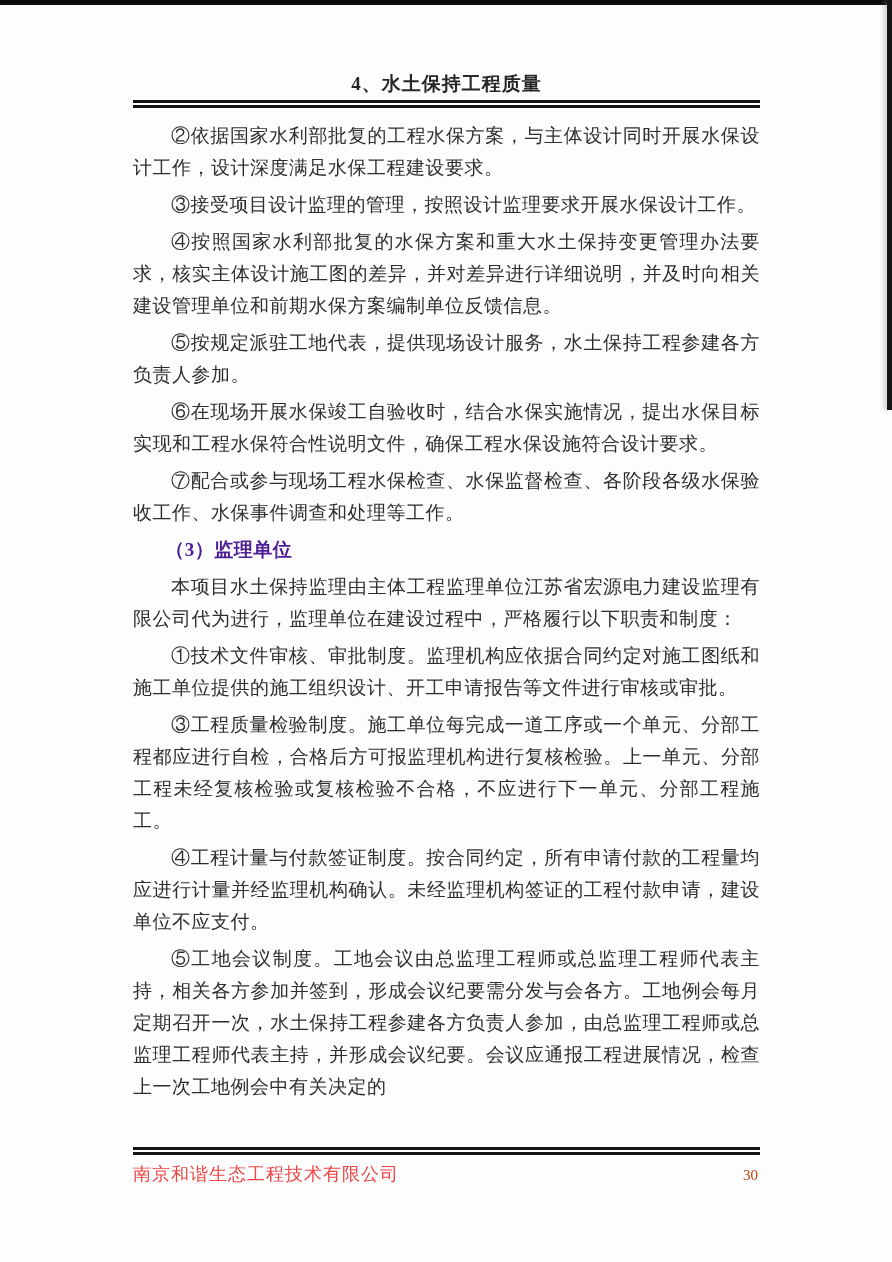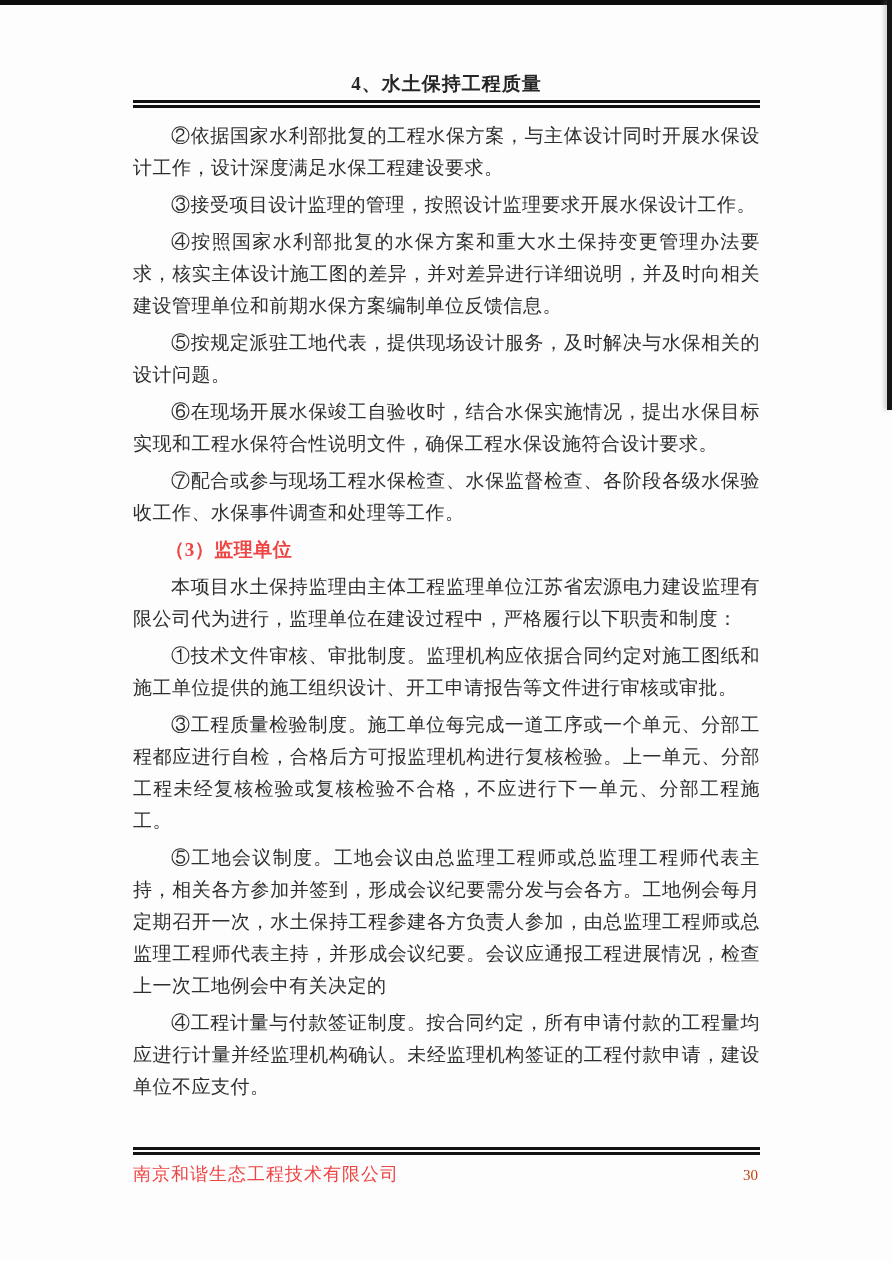--- a/index.html
+++ b/index.html
@@ -61,21 +61,21 @@
     font-size: 19px;
     line-height: 32px;
     margin: 0 0 5px 0;
     text-align: justify;
     text-indent: 2em;
     letter-spacing: 0.5px;
   }
   .heading {
     font-weight: bold;
     text-indent: 1.7em;
-    color: #ef4444;
+    color: #4c1d95;
     margin-top: 2px;
   }
   .footer {
     position: absolute;
     top: 1147px;
     left: 133px;
     width: 627px;
   }
   .footer-row {
     margin-top: 7px;
@@ -106,29 +106,29 @@
 
     <div class="header">
       <div class="header-title">4、水土保持工程质量</div>
       <div class="double-rule header-rule"></div>
     </div>
 
     <div class="body-blocks">
         <div class="para">②依据国家水利部批复的工程水保方案，与主体设计同时开展水保设计工作，设计深度满足水保工程建设要求。</div>
         <div class="para">③接受项目设计监理的管理，按照设计监理要求开展水保设计工作。</div>
         <div class="para">④按照国家水利部批复的水保方案和重大水土保持变更管理办法要求，核实主体设计施工图的差异，并对差异进行详细说明，并及时向相关建设管理单位和前期水保方案编制单位反馈信息。</div>
-        <div class="para">⑤按规定派驻工地代表，提供现场设计服务，及时解决与水保相关的设计问题。</div>
+        <div class="para">⑤按规定派驻工地代表，提供现场设计服务，水土保持工程参建各方负责人参加。</div>
         <div class="para">⑥在现场开展水保竣工自验收时，结合水保实施情况，提出水保目标实现和工程水保符合性说明文件，确保工程水保设施符合设计要求。</div>
         <div class="para">⑦配合或参与现场工程水保检查、水保监督检查、各阶段各级水保验收工作、水保事件调查和处理等工作。</div>
         <div class="heading">（3）监理单位</div>
         <div class="para">本项目水土保持监理由主体工程监理单位江苏省宏源电力建设监理有限公司代为进行，监理单位在建设过程中，严格履行以下职责和制度：</div>
         <div class="para">①技术文件审核、审批制度。监理机构应依据合同约定对施工图纸和施工单位提供的施工组织设计、开工申请报告等文件进行审核或审批。</div>
         <div class="para">③工程质量检验制度。施工单位每完成一道工序或一个单元、分部工程都应进行自检，合格后方可报监理机构进行复核检验。上一单元、分部工程未经复核检验或复核检验不合格，不应进行下一单元、分部工程施工。</div>
+        <div class="para">④工程计量与付款签证制度。按合同约定，所有申请付款的工程量均应进行计量并经监理机构确认。未经监理机构签证的工程付款申请，建设单位不应支付。</div>
         <div class="para">⑤工地会议制度。工地会议由总监理工程师或总监理工程师代表主持，相关各方参加并签到，形成会议纪要需分发与会各方。工地例会每月定期召开一次，水土保持工程参建各方负责人参加，由总监理工程师或总监理工程师代表主持，并形成会议纪要。会议应通报工程进展情况，检查上一次工地例会中有关决定的</div>
-        <div class="para">④工程计量与付款签证制度。按合同约定，所有申请付款的工程量均应进行计量并经监理机构确认。未经监理机构签证的工程付款申请，建设单位不应支付。</div>
       </div>
 
   </div>
 
   <div class="footer">
     <div class="double-rule"></div>
     <div class="footer-row">
       <span class="footer-company">南京和谐生态工程技术有限公司</span>
       <span class="footer-page-number">30</span>
     </div>

